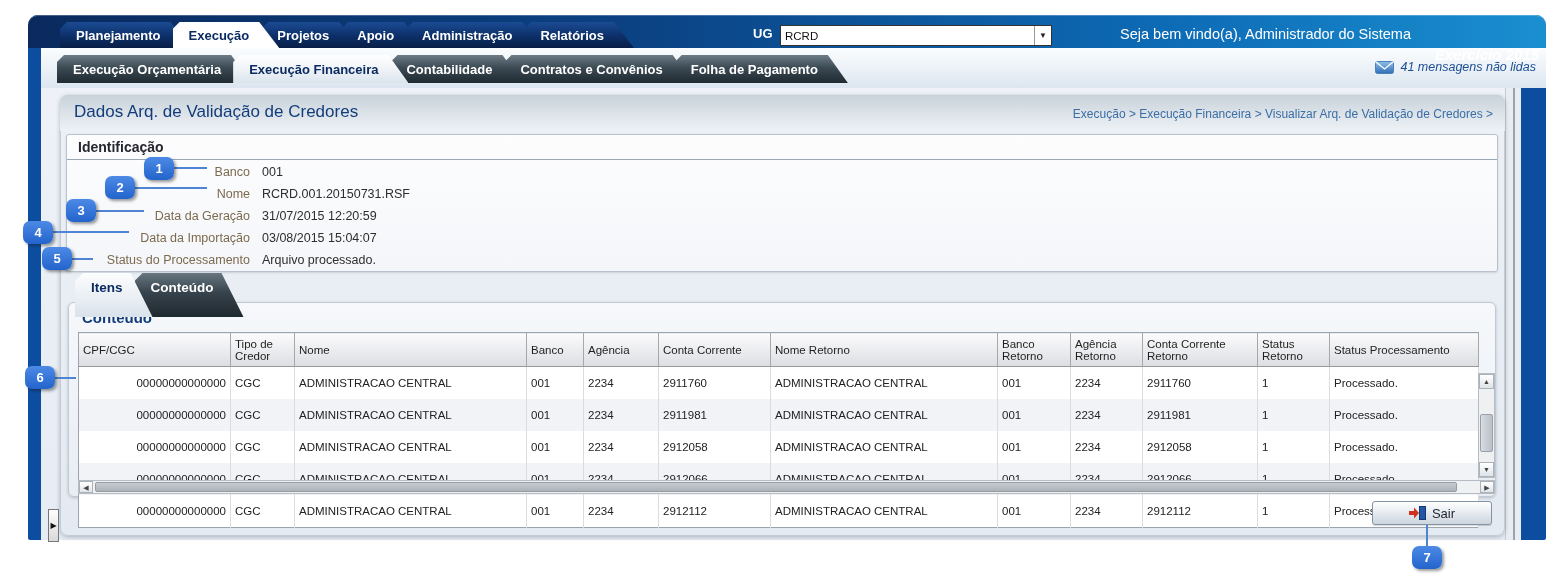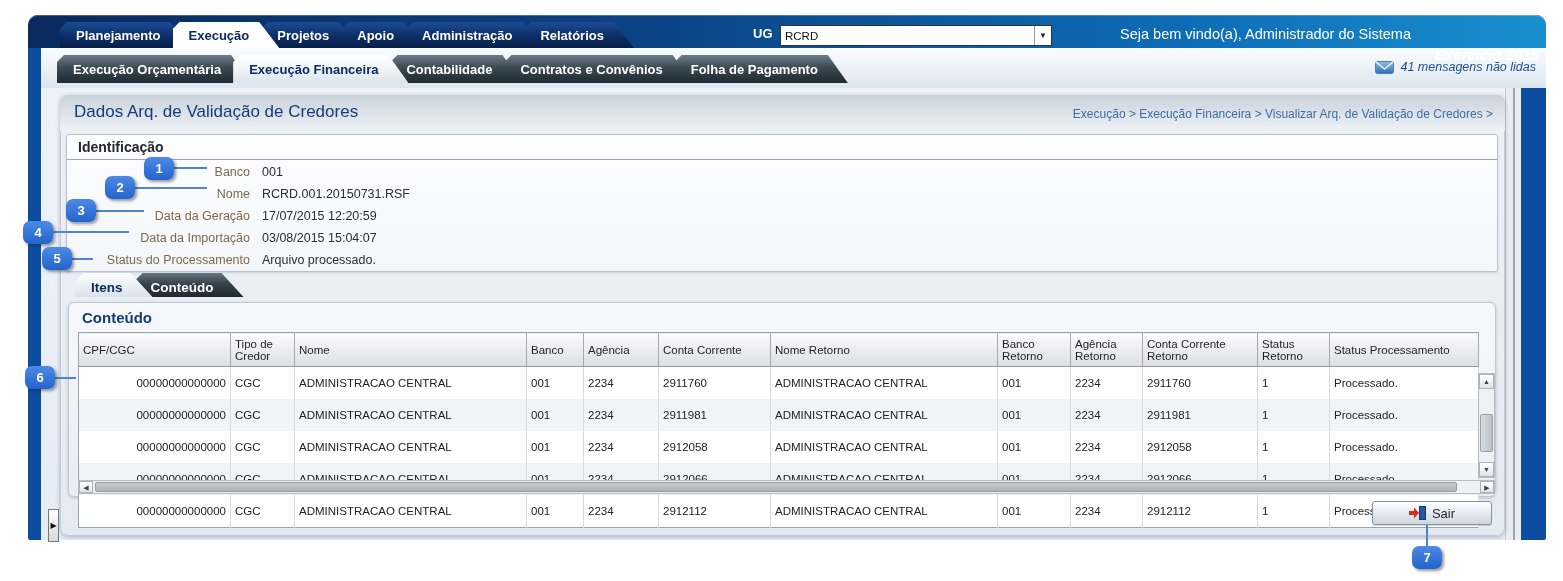--- a/index.html
+++ b/index.html
@@ -28,21 +28,21 @@
          margin-right:-18px; font-size:13px; font-weight:bold; color:#fff; cursor:default;
          clip-path:polygon(0 100%, 0 7px, 7px 0, calc(100% - 20px) 0, 100% 100%); }
   .tab1-row { left:60px; top:22px; }
   .tab1 { background:linear-gradient(#1b4b94 0%,#0e3univ 0%,#0c2f68 55%,#081f47 100%);
           background:linear-gradient(#1b4b94 0%,#0c2f68 55%,#081f47 100%); }
   .tab1.active { background:#ffffff; color:#0c2b61; }
   .tab2-row { left:57px; top:55px; }
   .tab2 { height:28px; line-height:29px; background:linear-gradient(#6d7c87 0%,#3c4a54 45%,#1f2a31 100%); }
   .tab2.active { background:linear-gradient(#ffffff 0%,#eef2f6 55%,#dbe4ed 100%); color:#0c2b61; }
   .tab3-row { left:75px; top:273px; z-index:6; }
-  .tab3 { height:24px; line-height:30px; font-size:13.5px;
+  .tab3 { height:44px; line-height:30px; font-size:13.5px;
           background:linear-gradient(#67767f 0%,#37434c 45%,#1e282f 100%);
           clip-path:polygon(0 100%, 0 8px, 8px 0, calc(100% - 22px) 0, 100% 100%); }
   .tab3.active { background:linear-gradient(#fcfdfe 0%,#eaeff4 55%,#d9e1ea 100%); color:#0c2b61; }
 
   
   .ug-label { position:absolute; left:753px; top:26px; color:#fff; font-size:13px; font-weight:bold; }
   .ug-select { position:absolute; left:780px; top:25px; width:272px; height:21px; background:#fff;
                border:1px solid #333; display:flex; align-items:center; font-size:11.5px; color:#111;
                padding-left:4px; }
   .ug-select .arrow { margin-left:auto; font-size:8px; color:#222; padding:0 4px; border-left:1px solid #999;
@@ -186,21 +186,21 @@
 
   <div class="fieldset"></div>
   <div class="fieldset-title">Identificação</div>
   <div class="fieldset-rule"></div>
   <div class="fields" id="identification-fields">
       <div class="f-label">Banco</div>
       <div class="f-value">001</div>
       <div class="f-label">Nome</div>
       <div class="f-value">RCRD.001.20150731.RSF</div>
       <div class="f-label">Data da Geração</div>
-      <div class="f-value">17/07/2015 12:20:59</div>
+      <div class="f-value">31/07/2015 12:20:59</div>
       <div class="f-label">Data da Importação</div>
       <div class="f-value">03/08/2015 15:04:07</div>
       <div class="f-label">Status do Processamento</div>
       <div class="f-value">Arquivo processado.</div>
     </div>
 
   <div class="tabrow tab3-row" id="detail-tabs">
       <div class="tab tab3 active" style="z-index: 30;">Itens</div>
       <div class="tab tab3" style="z-index: 19;">Conteúdo</div>
     </div>

